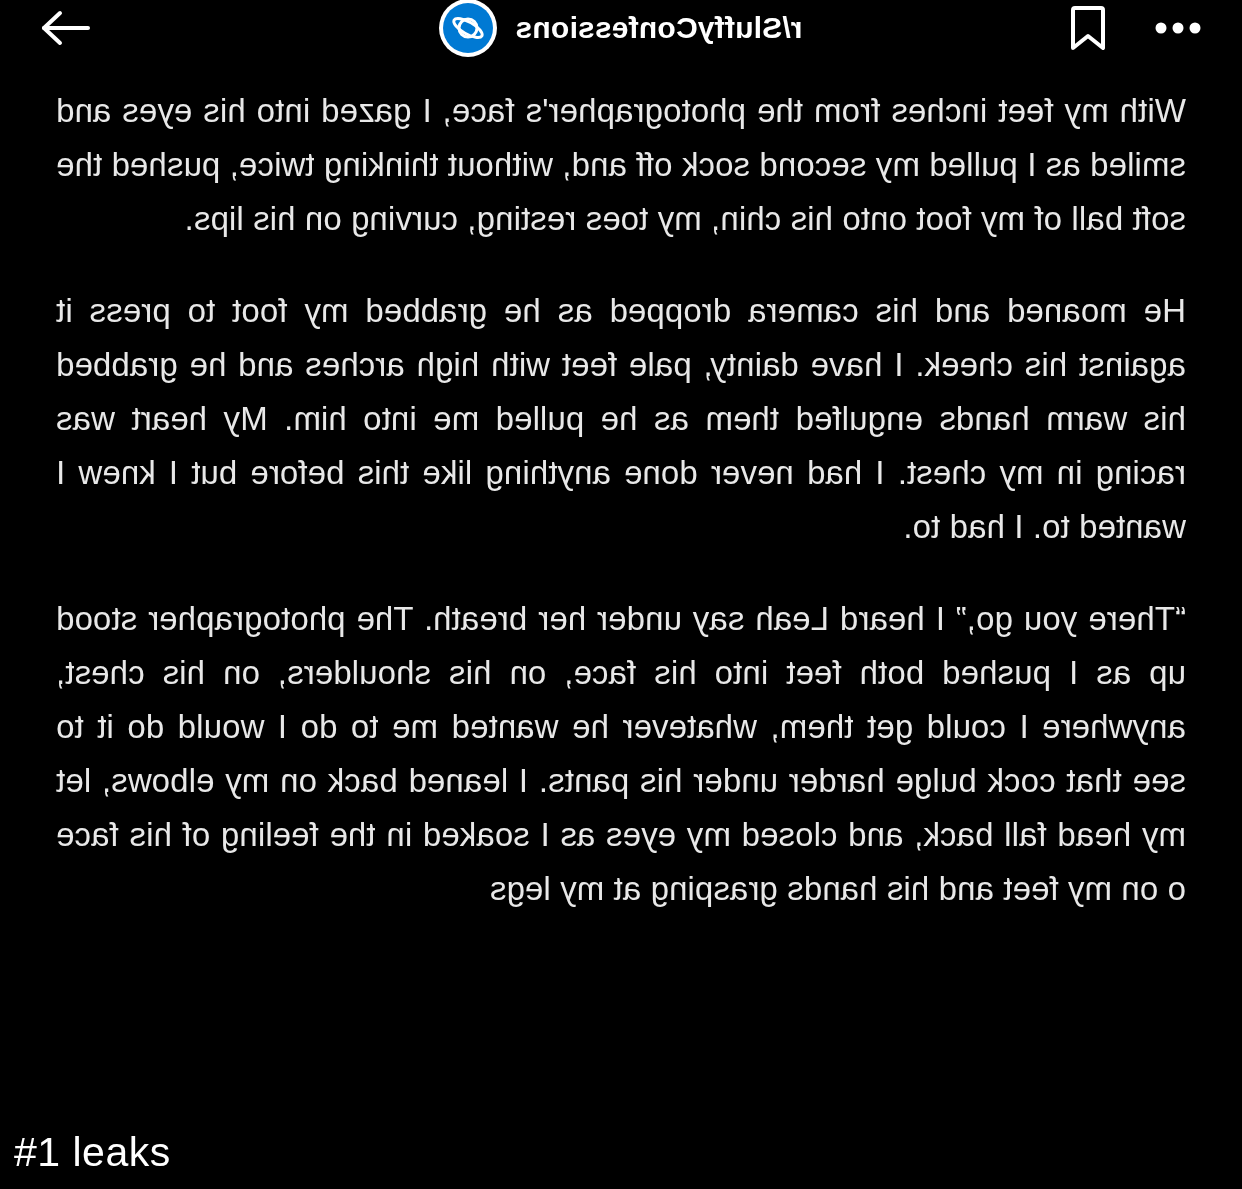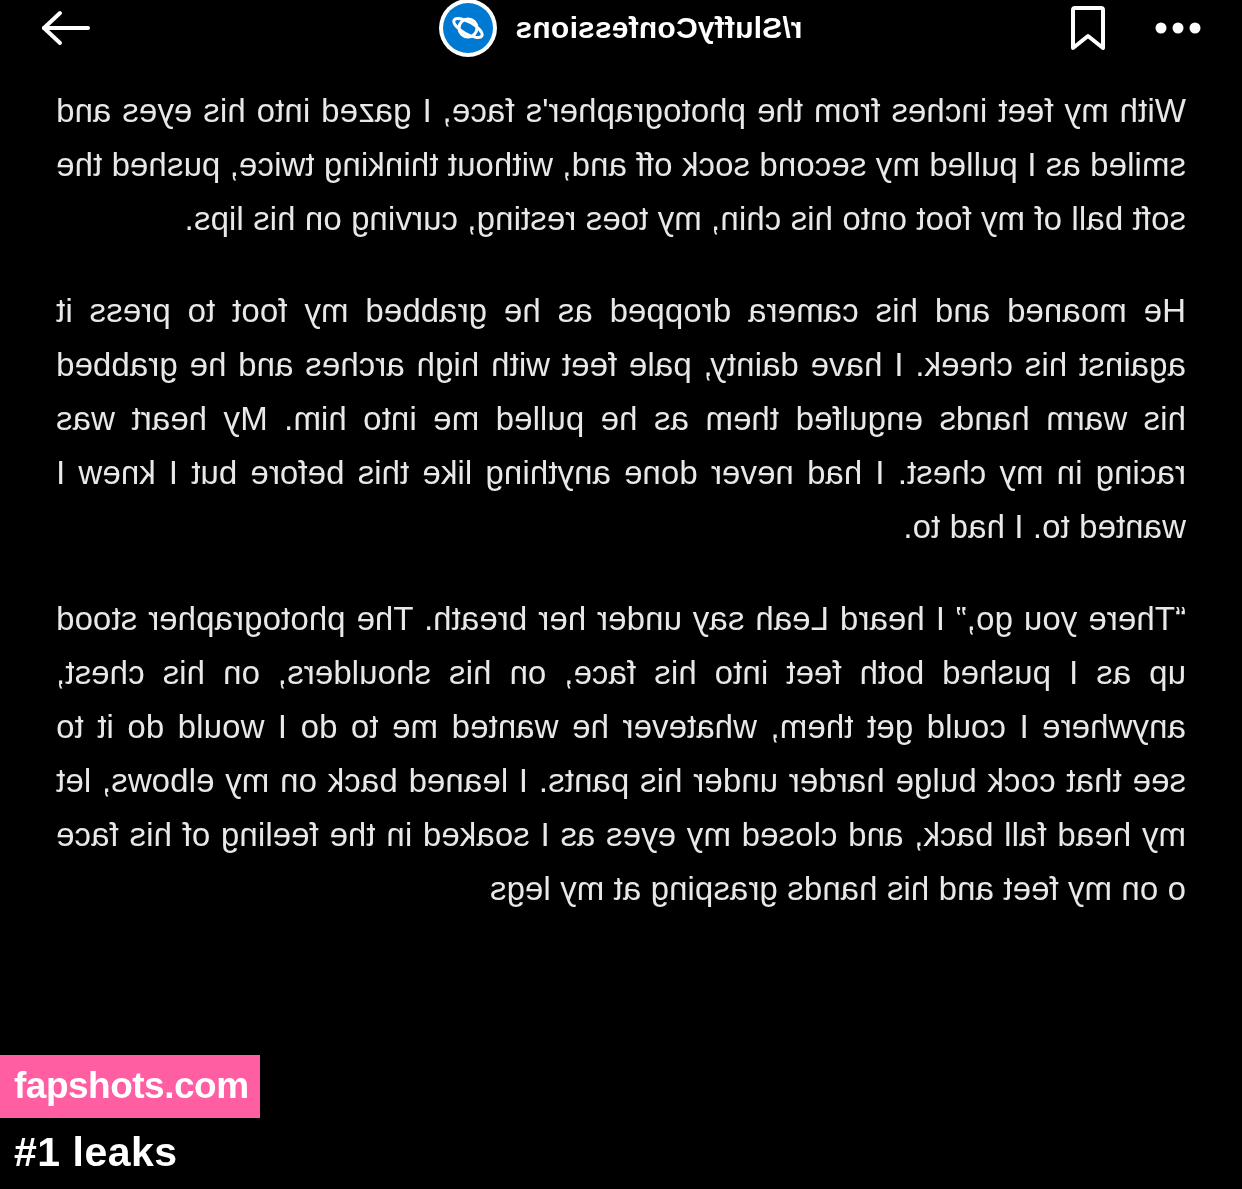--- a/index.html
+++ b/index.html
@@ -140,21 +140,21 @@
     font-weight: 700;
     line-height: 1;
     padding: 12px 14px 14px 14px;
     box-sizing: border-box;
     letter-spacing: -0.5px;
   }
   .wm-bottom {
     background: #000000;
     color: #ffffff;
     font-size: 41px;
-    font-weight: 700;
+    font-weight: 400;
     line-height: 1;
     padding: 14px 14px 16px 14px;
     box-sizing: border-box;
     letter-spacing: 0.5px;
   }
 </style>
 </head>
 <body>
 
 <div id="mirror-wrap">
@@ -199,15 +199,14 @@
 
   <div class="post-body">
     <p class="post-paragraph">With my feet inches from the photographer's face, I gazed into his eyes and smiled as I pulled my second sock off and, without thinking twice, pushed the soft ball of my foot onto his chin, my toes resting, curving on his lips.</p>
     <p class="post-paragraph">He moaned and his camera dropped as he grabbed my foot to press it against his cheek.  I have dainty, pale feet with high arches and he grabbed his warm hands engulfed them as he pulled me into him. My heart was racing in my chest. I had never done anything like this before but I knew I wanted to. I had to.</p>
     <p class="post-paragraph">“There you go,” I heard Leah say under her breath. The photographer stood up as I pushed both feet into his face, on his shoulders, on his chest, anywhere I could get them, whatever he wanted me to do I would do it to see that cock bulge harder under his pants. I leaned back on my elbows, let my head fall back, and closed my eyes as I soaked in the feeling of his face o on my feet and his hands grasping at my legs</p>
   </div>
 
 </div>
 
 <div class="watermark">
-  <div class="wm-top">fapshots.com</div>
   <div class="wm-bottom">#1 leaks</div>
 </div>
 
 </body></html>

